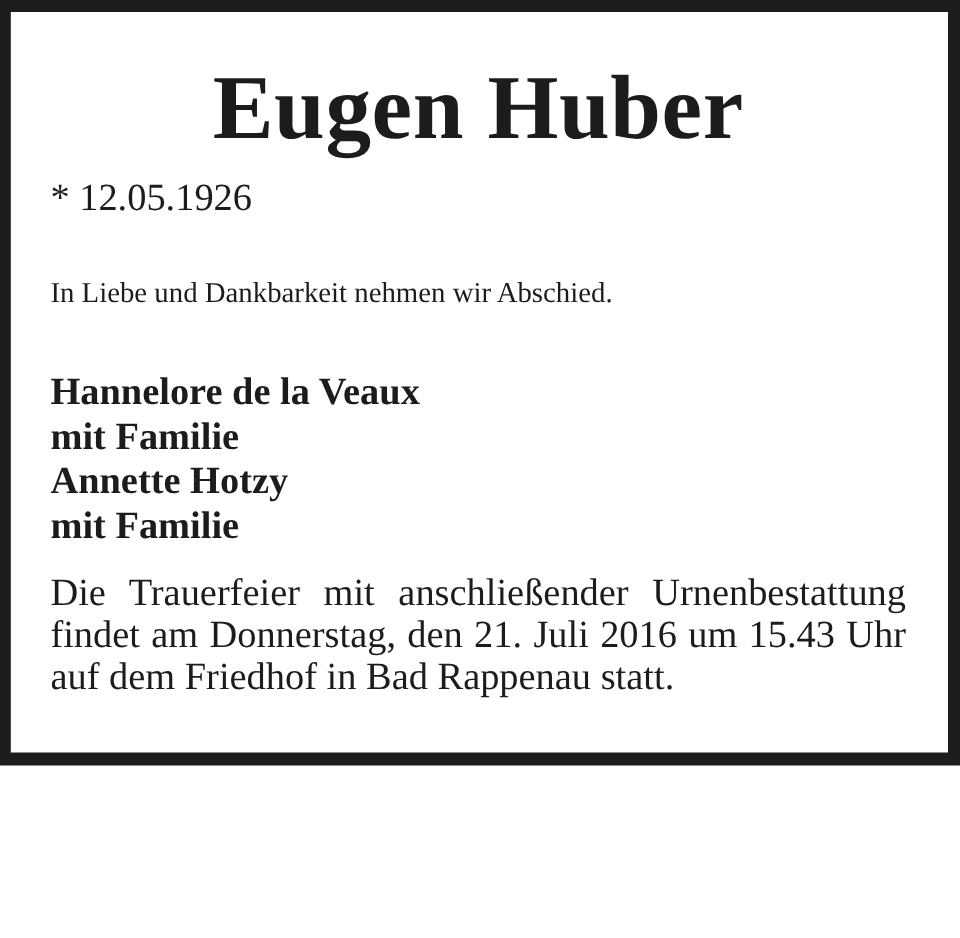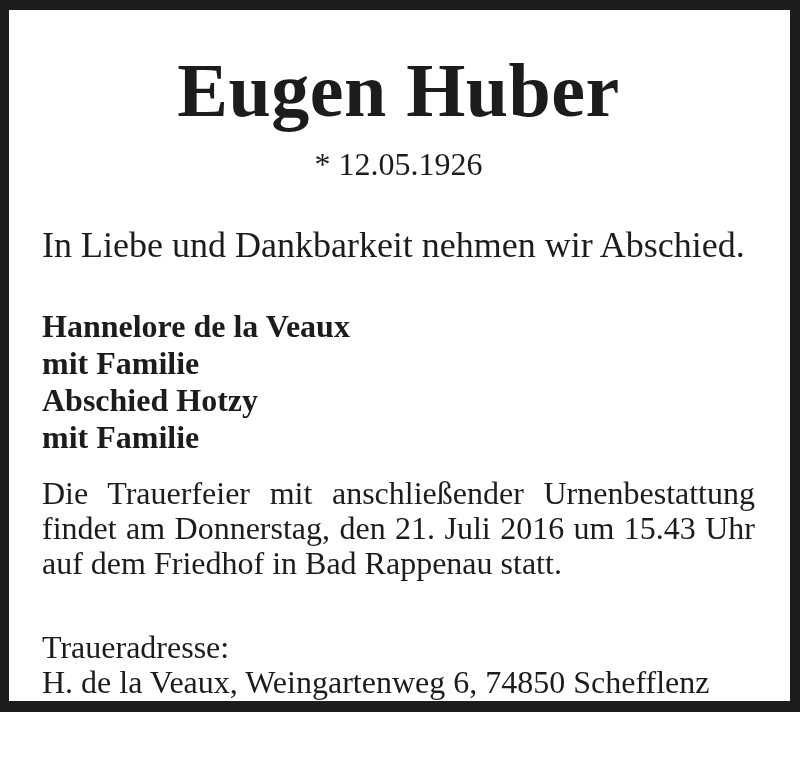--- a/index.html
+++ b/index.html
@@ -5,49 +5,48 @@
   html, body { margin: 0; padding: 0; }
   body {
     width: 800px; height: 782px;
     background: var(--background, #ffffff);
     color: var(--text, #1c1c1a);
     font-family: "Liberation Serif", serif;
     overflow: hidden;
   }
   .frame {
     box-sizing: border-box;
-    width: 800px; height: 712px;
+    width: 800px; height: 638px;
     border-style: solid;
     border-color: var(--frame, #1d1d1b);
     border-width: 10px 10px 11px 9px; 
     background: var(--background, #ffffff);
   }
   .content {
     padding: 42px 35px 0 33px; 
   }
   .deceased-name {
     margin: 0;
     font-size: 76px;
     line-height: 1;
     font-weight: bold;
     text-align: center;
     letter-spacing: 0.5px;
     white-space: nowrap;
   }
   .dates {
     margin-top: 19px;
     display: flex;
-    justify-content: center;
     gap: 30px;
     font-size: 32px;
     line-height: 35px;
   }
   .intro {
     margin: 46px 0 0 0;
-    font-size: 36px;
+    font-size: 24px;
     line-height: 35px;
   }
   .mourners {
     margin-top: 45px;
     font-weight: bold;
     font-size: 32px;
     line-height: 37px;
   }
   .funeral {
     margin-top: 20px;
@@ -74,29 +73,25 @@
 
     <div class="dates">
       <span>* 12.05.1926</span>
     </div>
 
     <p class="intro">In Liebe und Dankbarkeit nehmen wir Abschied.</p>
 
     <div class="mourners">
       <div>Hannelore de la Veaux</div>
       <div>mit Familie</div>
-      <div>Abschied Hotzy</div>
+      <div>Annette Hotzy</div>
       <div>mit Familie</div>
     </div>
 
     <div class="funeral">
       <div class="justify-full">Die Trauerfeier mit anschließender Urnenbestattung</div>
       <div class="justify-full">findet am Donnerstag, den 21. Juli 2016 um 15.43 Uhr</div>
       <div>auf dem Friedhof in Bad Rappenau statt.</div>
     </div>
 
-    <div class="address">
-      <div>Traueradresse:</div>
-      <div>H. de la Veaux, Weingartenweg 6, 74850 Schefflenz</div>
-    </div>
 
   </div>
 </div>
 
 </body></html>

